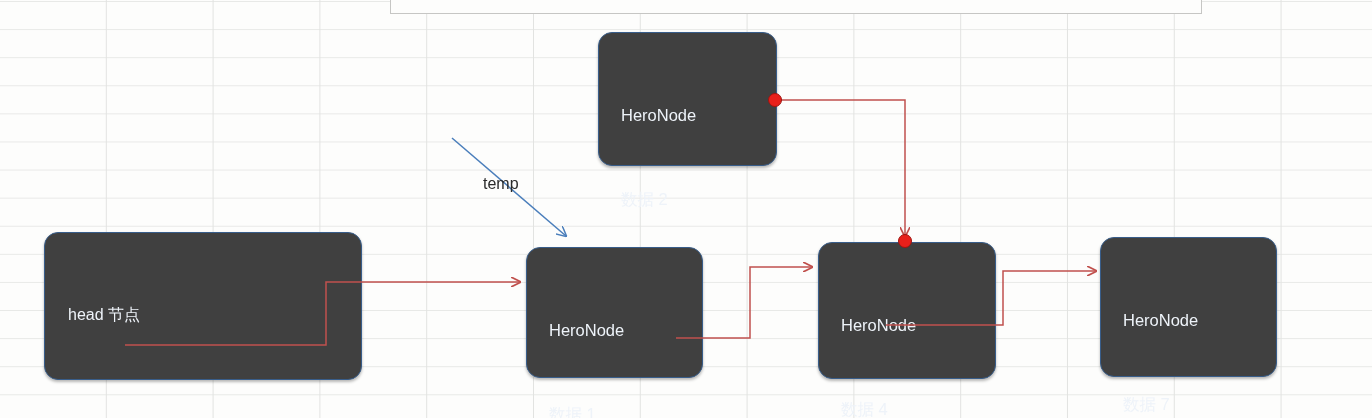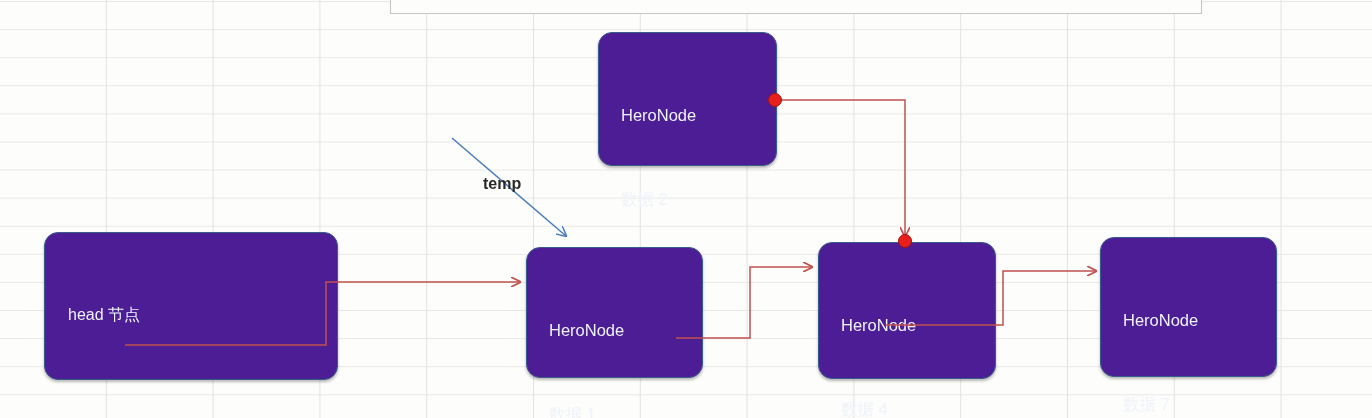--- a/index.html
+++ b/index.html
@@ -33,21 +33,21 @@
     top: -30px;
     width: 810px;
     height: 42px;
     border: 1px solid #c6c6c4;
     background: #fdfdfc;
   }
 
   .node {
     position: absolute;
     box-sizing: border-box;
-    background: #4c1d95;
+    background: #404040;
     border: 1px solid #385d8a;
     border-radius: 14px;
     box-shadow: 0 2px 3px rgba(0,0,0,0.28);
     color: #eef3f9;
     font-size: 16.5px;
     line-height: 28px;
     padding: 12px 0 0 22px;
     white-space: pre;
     z-index: 3;
   }
@@ -65,21 +65,20 @@
     inset: 0;
     z-index: 4;
     pointer-events: none;
   }
   .temp-label {
     position: absolute;
     font-size: 16px;
     color: #2a2a2a;
     z-index: 5;
     white-space: nowrap;
-    font-weight: bold;
   }
 </style>
 </head>
 <body>
 
 <div id="canvas">
 
   <div id="grid"></div>
   <div id="top-frame"></div>
 
@@ -115,21 +114,21 @@
     <circle cx="775" cy="100" r="6.5" fill="#e8201b" stroke="#9e1410" stroke-width="1"></circle>
     <circle cx="905" cy="241" r="6.5" fill="#e8201b" stroke="#9e1410" stroke-width="1"></circle>
 
     <g>
       <path d="M 452 138 L 566 236" fill="none" stroke="#4a7ebb" stroke-width="1.5" marker-end="url(#arrow-blue)"></path>
     </g>
   </svg>
 
   <div class="temp-label" style="left:483px; top:175px;">temp</div>
 
-  <div class="node head" style="left:44px; top:232px; width:294px; height:148px;">
+  <div class="node head" style="left:44px; top:232px; width:318px; height:148px;">
     <span class="line">head 节点</span>
     
     
   </div>
 
   <div class="node" style="left:598px; top:32px; width:179px; height:134px;">
     <span class="line">HeroNode</span>
     <span class="line">数据 2</span>
     <span class="line">next</span>
   </div>

